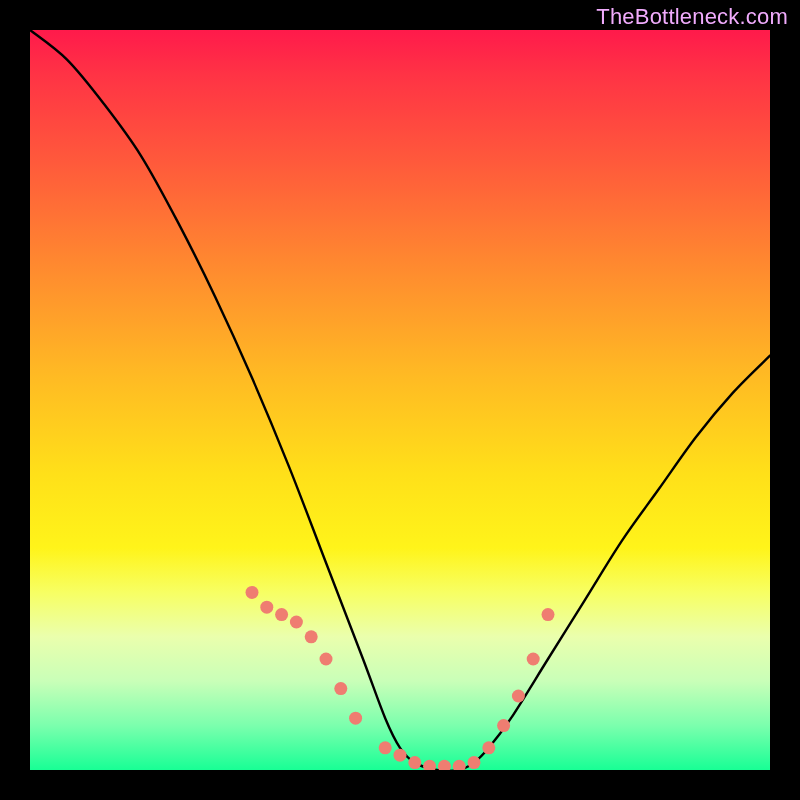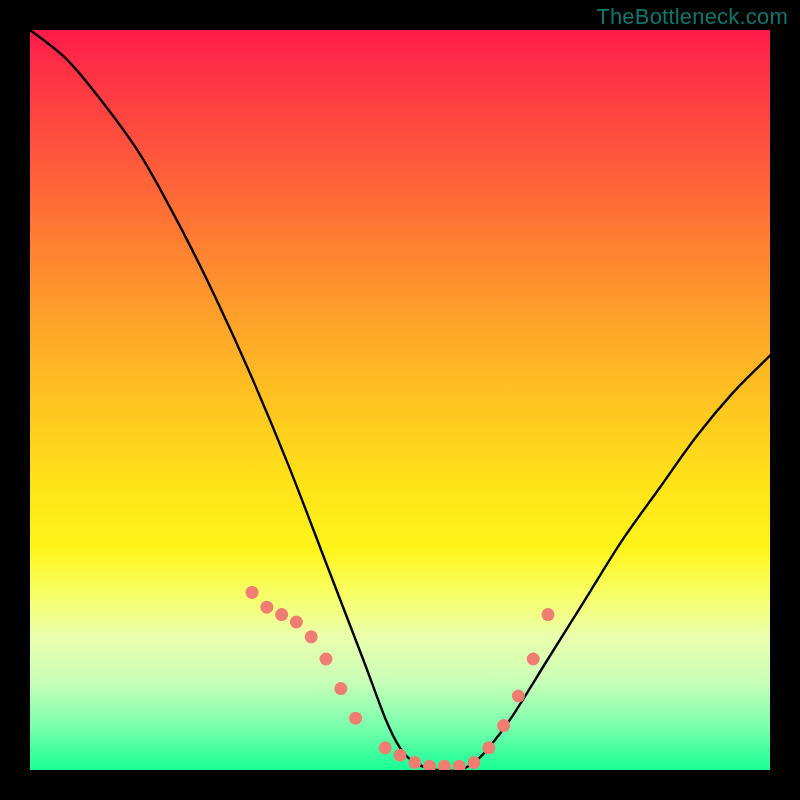--- a/index.html
+++ b/index.html
@@ -51,21 +51,21 @@
     position: absolute;
     left: 0;
     top: 0;
     width: 740px;
     height: 740px;
   }
   .watermark {
     position: absolute;
     top: 4px;
     right: 12px;
-    color: #0f766e;
+    color: #f0abfc;
     font-size: 22px;
     font-weight: 500;
     letter-spacing: 0.2px;
   }
 </style>
 </head>
 <body>
 
 <div class="watermark">TheBottleneck.com</div>
 

